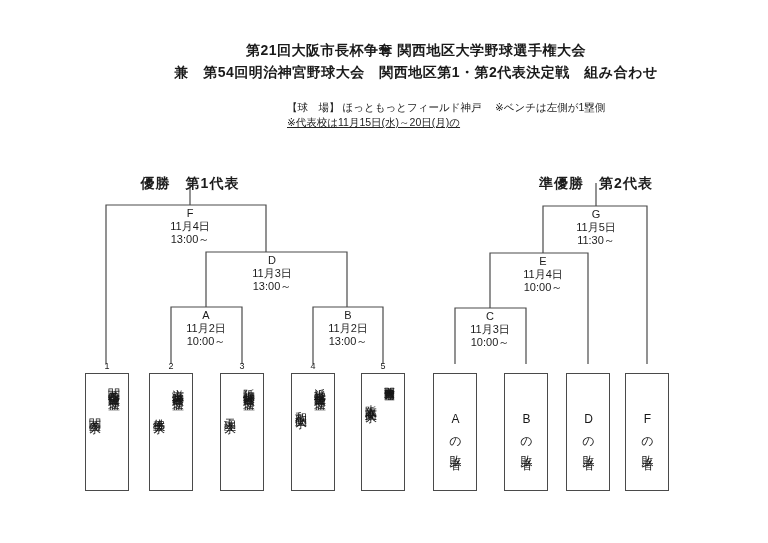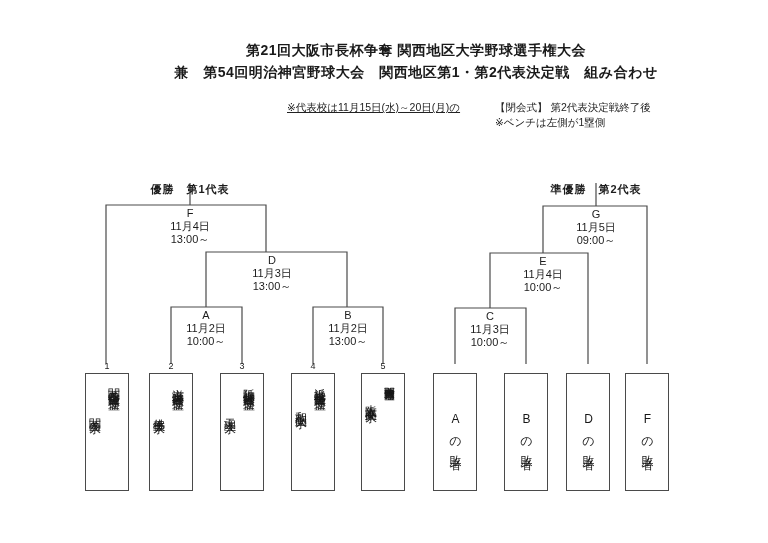--- a/index.html
+++ b/index.html
@@ -20,22 +20,22 @@
   .info{font-size:10.5px;line-height:15px;font-weight:500;color:#222;}
   .info-left{left:287px;top:100px;width:210px;}
   .info-right{left:495px;top:100px;width:230px;}
   .info-left .l3{padding-left:0;text-decoration:underline;}
   .info-left .l4{padding-left:14px;}
   
   svg.bracket{left:0;top:0;}
   svg.bracket polyline, svg.bracket line{fill:none;stroke:#4a4a4a;stroke-width:1.2;}
   
   .round-label{
-    width:170px;text-align:center;top:182px;
-    font-size:11px;font-weight:600;color:#1c1c1c;letter-spacing:1px;
+    width:170px;text-align:center;top:175px;
+    font-size:14px;font-weight:600;color:#1c1c1c;letter-spacing:1px;
   }
   .rl-left{left:105px;}
   .rl-right{left:511px;}
   
   .game{width:84px;text-align:center;font-size:11px;line-height:13px;color:#1c1c1c;font-weight:500;}
   .game .g-id{font-size:11px;}
   .g-F{left:148px;top:207px;}
   .g-D{left:230px;top:254px;}
   .g-A{left:164px;top:309px;}
   .g-B{left:306px;top:309px;}
@@ -67,24 +67,24 @@
     font-size:12px;letter-spacing:3px;color:#161616;font-weight:500;
   }
 </style>
 </head>
 <body>
 
 <div class="abs title-line">第21回大阪市長杯争奪 関西地区大学野球選手権大会</div>
 <div class="abs title-line title-line2">兼　第54回明治神宮野球大会　関西地区第1・第2代表決定戦　組み合わせ</div>
 
 <div class="abs info info-left">
+  <div class="l1">【球　場】 ほっともっとフィールド神戸</div>
   <div class="l3">※代表校は11月15日(水)～20日(月)の</div>
 </div>
 <div class="abs info info-right">
-  <div>【閉会式】 第2代表決定戦終了後</div>
   <div>※ベンチは左側が1塁側</div>
 </div>
 
 <svg class="abs bracket" width="768" height="543" viewBox="0 0 768 543">
   <line x1="190" y1="183" x2="190" y2="205"></line>
   <polyline points="106,364 106,205 266,205 266,252"></polyline>
   <polyline points="206,307 206,252 347,252 347,307"></polyline>
   <polyline points="171,364 171,307 242,307 242,364"></polyline>
   <polyline points="313,364 313,307 383,307 383,364"></polyline>
   <line x1="596" y1="183" x2="596" y2="206"></line>
@@ -112,21 +112,21 @@
   <div class="g-time">10:00～</div>
 </div>
 <div class="abs game g-B">
   <div class="g-id">B</div>
   <div class="g-date">11月2日</div>
   <div class="g-time">13:00～</div>
 </div>
 <div class="abs game g-G">
   <div class="g-id">G</div>
   <div class="g-date">11月5日</div>
-  <div class="g-time">09:00～</div>
+  <div class="g-time">11:30～</div>
 </div>
 <div class="abs game g-E">
   <div class="g-id">E</div>
   <div class="g-date">11月4日</div>
   <div class="g-time">10:00～</div>
 </div>
 <div class="abs game g-C">
   <div class="g-id">C</div>
   <div class="g-date">11月3日</div>
   <div class="g-time">10:00～</div>

